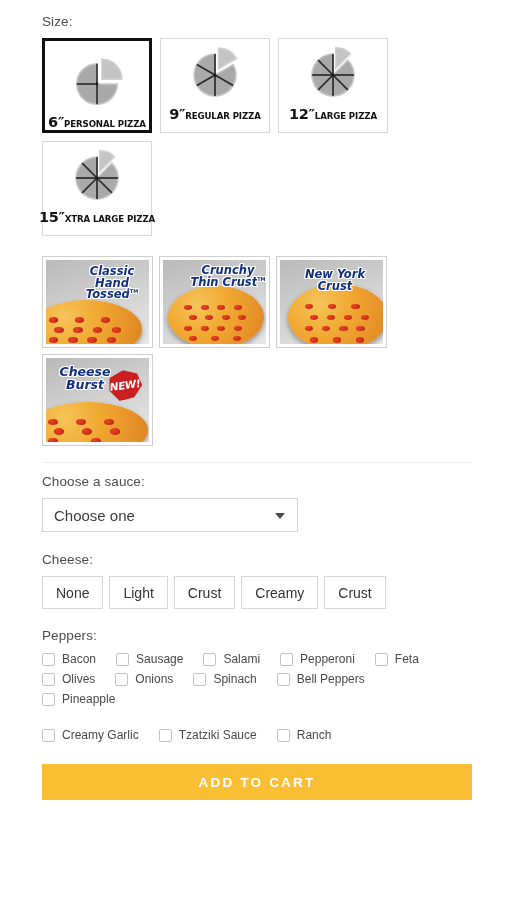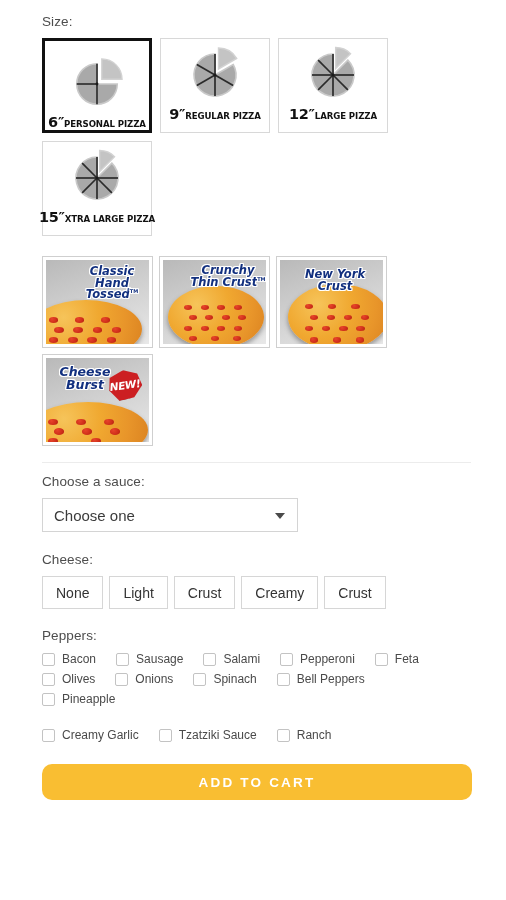--- a/index.html
+++ b/index.html
@@ -133,21 +133,21 @@
     width: 13px; height: 13px;
     border: 1px solid #c3c3c3; border-radius: 2px;
     background: #fff; margin-right: 7px; flex: none;
   }
   .cb-label { font-size: 12px; color: #4a4a4a; white-space: nowrap; }
 
   
   .cta {
     margin: 0 12px 0 7px;
     width: 430px; height: 36px;
-    background: #F9BE32; border: none; border-radius: 10px;
+    background: #F9BE32; border: none; border-radius: 0;
     color: #ffffff; font-size: 13.5px; font-weight: bold;
     letter-spacing: 2.2px;
     display: flex; align-items: center; justify-content: center;
     cursor: pointer;
     font-family: "Liberation Sans", sans-serif;
   }
 </style>
 </head>
 <body>
 

